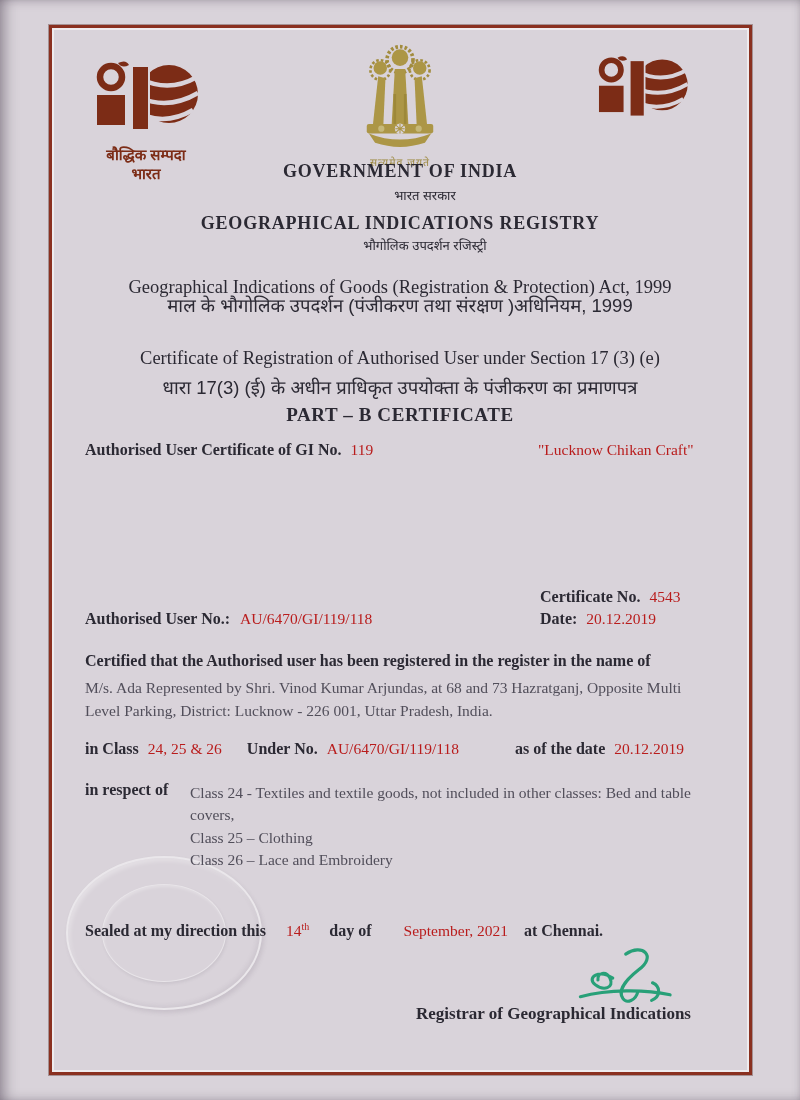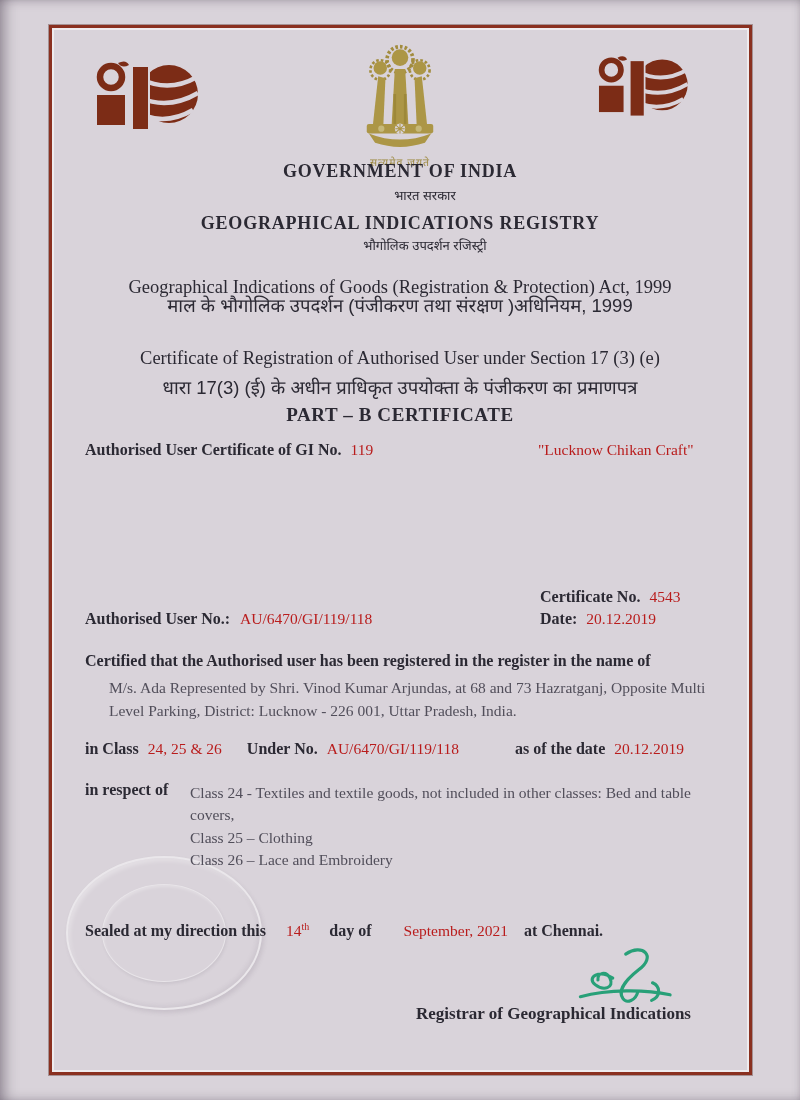--- a/index.html
+++ b/index.html
@@ -73,20 +73,24 @@
       <circle cx="21" cy="17" r="11" fill="none" stroke="#7c2c16" stroke-width="6.5"></circle>
       <path d="M28 3 q8 -4 11 2 q-7 4 -11 -2 Z"></path>
       <rect x="7" y="35" width="28" height="30"></rect>
       <circle cx="79" cy="34" r="29"></circle>
       <path d="M51 19 Q79 33 107 17" stroke="#d9d3da" stroke-width="4.5" fill="none"></path>
       <path d="M50 38 Q79 50 108 33" stroke="#d9d3da" stroke-width="4.5" fill="none"></path>
       <path d="M55 56 Q79 64 103 50" stroke="#d9d3da" stroke-width="4.5" fill="none"></path>
       <rect x="42" y="6" width="17" height="64" stroke="#d9d3da" stroke-width="2"></rect>
     </g>
   </svg>
+  <div class="logo-caption hindi">
+    <div>बौद्धिक सम्पदा</div>
+    <div>भारत</div>
+  </div>
 </div>
 
 <div class="abs" style="left:340px;top:42px;width:120px;text-align:center;">
   <svg width="96" height="108" viewBox="0 0 90 104">
     <g fill="#ac9646">
       <circle cx="45" cy="17" r="12.5" fill="none" stroke="#a28c3e" stroke-width="3.5" stroke-dasharray="2.5 2"></circle>
       <circle cx="45" cy="15" r="8"></circle>
       <path d="M37 79 L40 26 L50 26 L53 79 Z"></path>
       <path d="M40 50 V79 M50 50 V79" stroke="#9d8839" stroke-width="2.5" fill="none"></path>
       <circle cx="26" cy="27" r="9.5" fill="none" stroke="#a28c3e" stroke-width="2.5" stroke-dasharray="2.5 2"></circle>
@@ -145,21 +149,21 @@
   <span class="lbl">Date:</span>
   <span class="val small" style="margin-left:5px;">20.12.2019</span>
 </div>
 <div class="abs z1" style="left:85px;top:610px;">
   <span class="lbl">Authorised User No.:</span>
   <span class="val small" style="margin-left:6px;">AU/6470/GI/119/118</span>
 </div>
 
 <div class="abs z1 lbl" style="left:85px;top:652px;">Certified that the Authorised user has been registered in the register in the name of</div>
 
-<div class="abs z1 para" style="left:85px;top:676px;width:628px;margin-left:24px;">M/s. Ada Represented by Shri. Vinod Kumar Arjundas, at 68 and 73 Hazratganj, Opposite Multi Level Parking, District: Lucknow - 226 001, Uttar Pradesh, India.</div>
+<div class="abs z1 para" style="left:85px;top:676px;width:628px;">M/s. Ada Represented by Shri. Vinod Kumar Arjundas, at 68 and 73 Hazratganj, Opposite Multi Level Parking, District: Lucknow - 226 001, Uttar Pradesh, India.</div>
 
 <div class="abs z1" style="left:85px;top:740px;white-space:nowrap;">
   <span class="lbl">in Class</span>
   <span class="val small" style="margin-left:5px;">24, 25 &amp; 26</span>
   <span class="lbl" style="margin-left:21px;">Under No.</span>
   <span class="val small" style="margin-left:5px;">AU/6470/GI/119/118</span>
   <span class="lbl" style="margin-left:52px;">as of the date</span>
   <span class="val small" style="margin-left:5px;">20.12.2019</span>
 </div>
 

